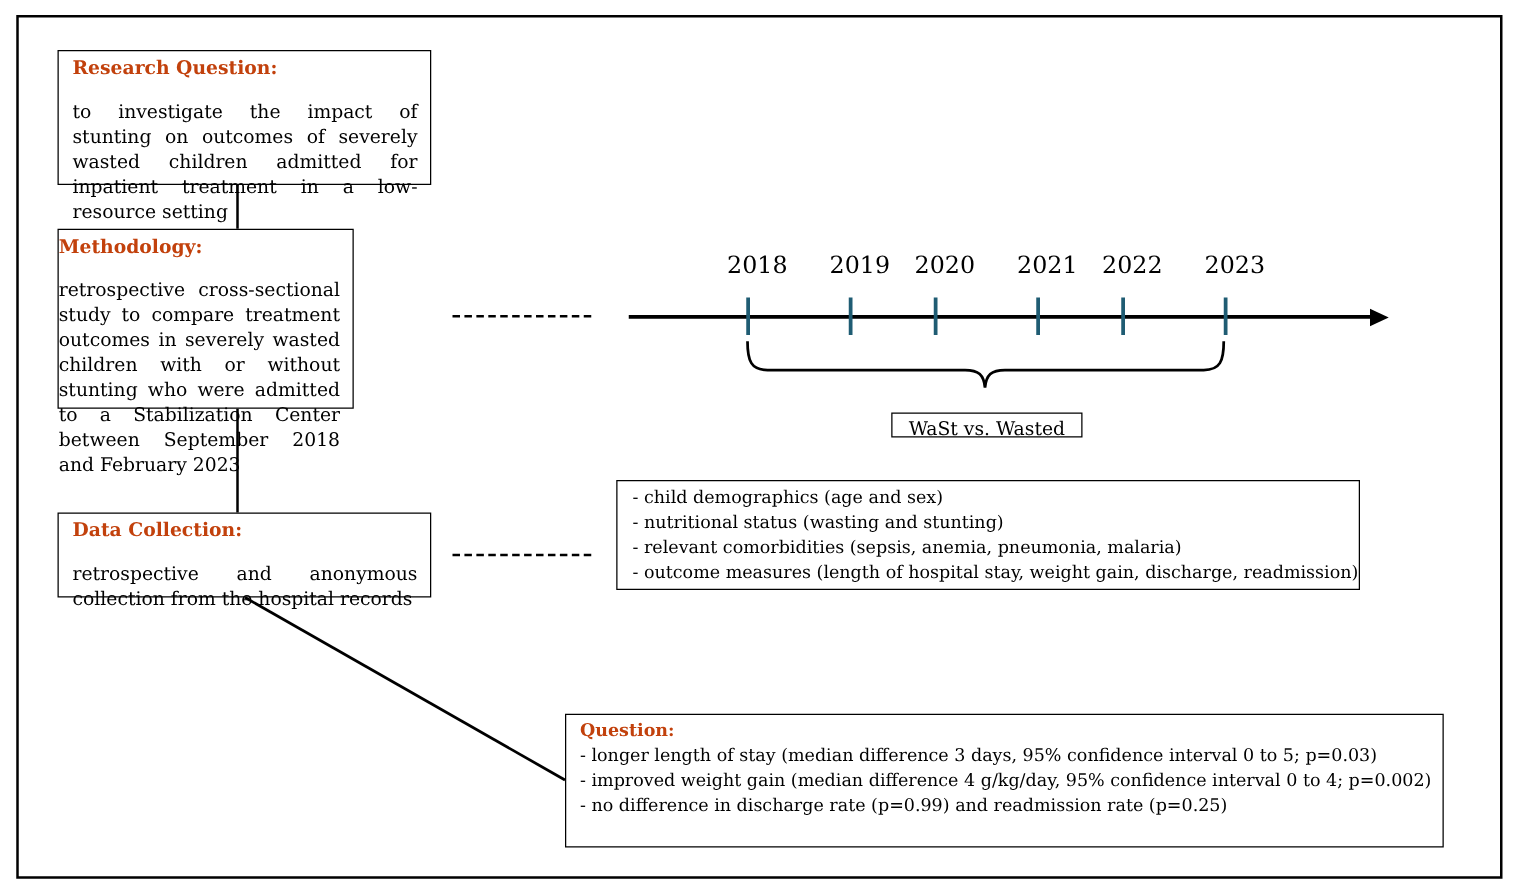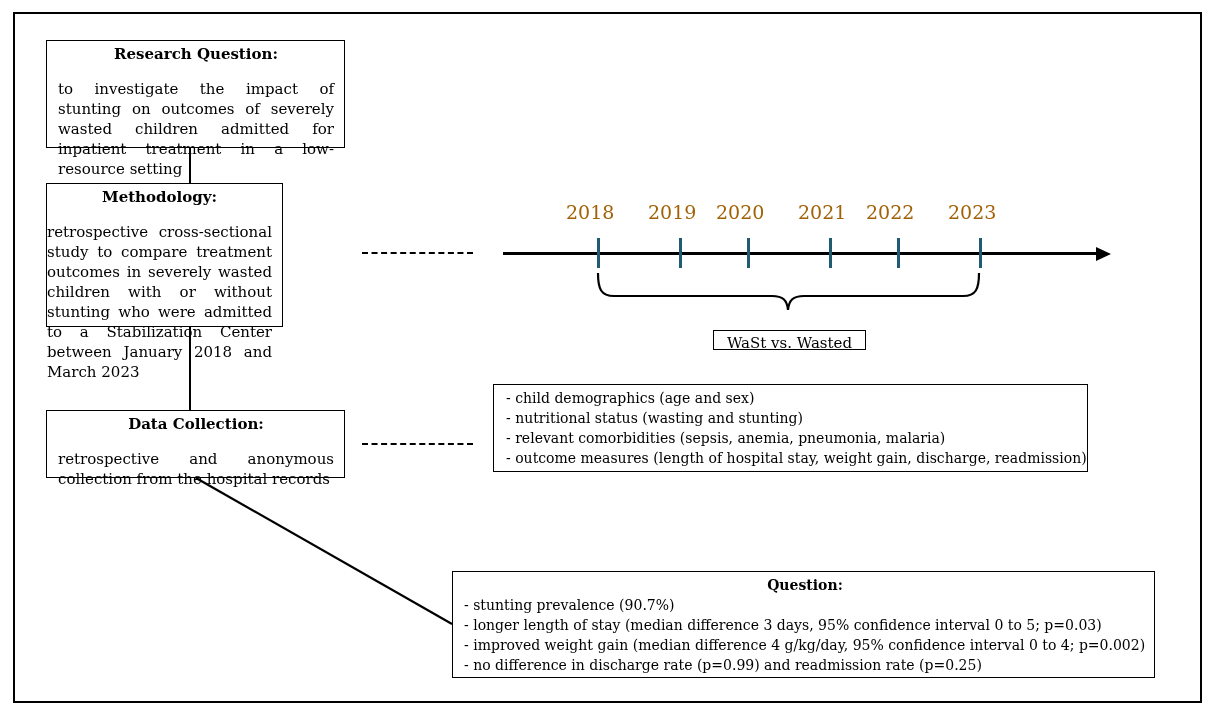--- a/index.html
+++ b/index.html
@@ -9,21 +9,21 @@
   .outer-border {
     position: absolute; left: 13px; top: 12px; width: 1185px; height: 687px;
     border: 2.5px solid #000; background: #fff;
   }
 
   .box {
     position: absolute; box-sizing: border-box;
     border: 1.5px solid #000; background: #fff;
     font-size: 15px; line-height: 20px;
   }
-  .box-title { font-weight: bold; color: #000000; text-align: center; }
+  .box-title { font-weight: bold; color: #c2410c; }
   .box-body  { text-align: justify; margin-top: 15px; }
 
   #rq-box   { left: 46px;  top: 40px;  width: 299px; height: 108px; padding: 3px 10px 0 11px; }
   #meth-box { left: 46px;  top: 183px; width: 237px; height: 144px; padding: 3px 10px 0 0; }
   #dc-box   { left: 46px;  top: 410px; width: 299px; height: 68px;  padding: 3px 10px 0 11px; }
 
   #vars-box { left: 493px; top: 384px; width: 595px; height: 88px; padding: 3px 8px 0 12px; font-size: 14px; }
   .list-line { white-space: nowrap; }
 
   #wast-box { left: 713px; top: 330px; width: 153px; height: 20px; text-align: center; line-height: 25px; }
@@ -38,41 +38,41 @@
   #dash-meth     { left: 362px; top: 252px; width: 111px; }
   #dash-dc       { left: 362px; top: 443px; width: 111px; }
 
   #timeline-line { position: absolute; left: 503px; top: 252px; width: 597px; height: 3px; background: #000; }
   #timeline-arrowhead {
     position: absolute; left: 1096px; top: 246.5px; width: 0; height: 0;
     border-left: 15px solid #000; border-top: 7px solid transparent; border-bottom: 7px solid transparent;
   }
   .tick { position: absolute; top: 238px; width: 3px; height: 30px; background: #1f5c73; }
   .year-label {
-    position: absolute; top: 201px; width: 64px; text-align: left;
-    font-size: 19px; color: #a16207;
+    position: absolute; top: 201px; width: 64px; text-align: right;
+    font-size: 19px; color: #000000;
   }
 
   #overlay-svg { position: absolute; left: 0; top: 0; pointer-events: none; }
 </style>
 </head>
 <body>
 
 <div id="canvas">
 
   <div class="outer-border"></div>
 
   <div class="box" id="rq-box">
     <div class="box-title">Research Question:</div>
     <div class="box-body">to investigate the impact of stunting on outcomes of severely wasted children admitted for inpatient treatment in a low-resource setting</div>
   </div>
 
   <div class="box" id="meth-box">
     <div class="box-title">Methodology:</div>
-    <div class="box-body">retrospective cross-sectional study to compare treatment outcomes in severely wasted children with or without stunting who were admitted to a Stabilization Center between January 2018 and March 2023</div>
+    <div class="box-body">retrospective cross-sectional study to compare treatment outcomes in severely wasted children with or without stunting who were admitted to a Stabilization Center between September 2018 and February 2023</div>
   </div>
 
   <div class="box" id="dc-box">
     <div class="box-title">Data Collection:</div>
     <div class="box-body">retrospective and anonymous collection from the hospital records</div>
   </div>
 
   <div class="vline" id="vline-rq-meth"></div>
   <div class="vline" id="vline-meth-dc"></div>
 
@@ -102,21 +102,20 @@
 
   <div class="box" id="vars-box">
     <div class="list-line">- child demographics (age and sex)</div>
     <div class="list-line">- nutritional status (wasting and stunting)</div>
     <div class="list-line">- relevant comorbidities (sepsis, anemia, pneumonia, malaria)</div>
     <div class="list-line">- outcome measures (length of hospital stay, weight gain, discharge, readmission)</div>
   </div>
 
   <div class="box" id="results-box">
     <div class="box-title">Question:</div>
-    <div class="list-line">- stunting prevalence (90.7%)</div>
     <div class="list-line">- longer length of stay (median difference 3 days, 95% confidence interval 0 to 5; p=0.03)</div>
     <div class="list-line">- improved weight gain (median difference 4 g/kg/day, 95% confidence interval 0 to 4; p=0.002)</div>
     <div class="list-line">- no difference in discharge rate (p=0.99) and readmission rate (p=0.25)</div>
   </div>
 
   <svg id="overlay-svg" width="1215" height="715" viewBox="0 0 1215 715">
     <path d="M 598 273
              C 598 289 601 296 614 296
              L 772 296
              C 783 296 787 300 788 310

